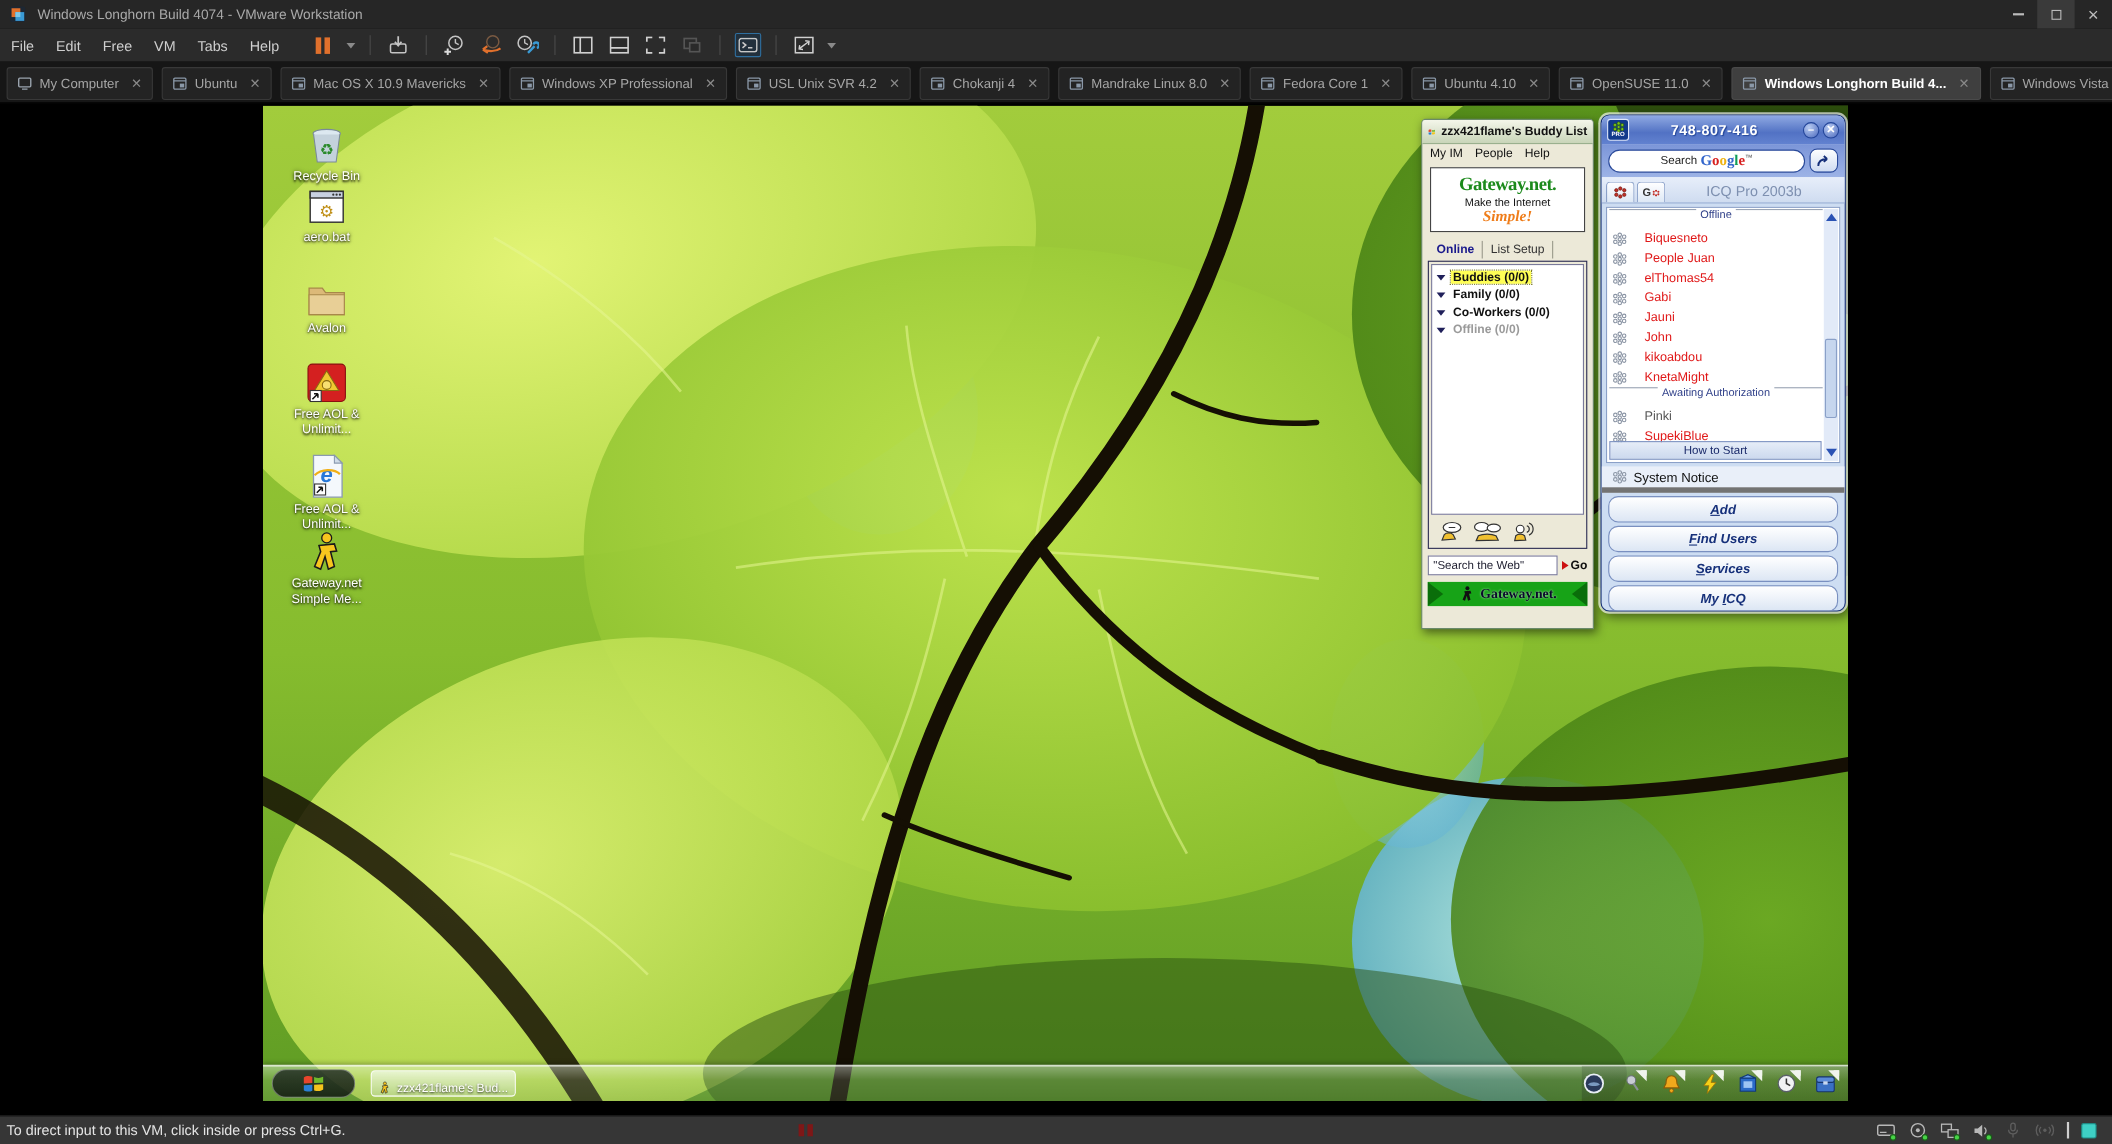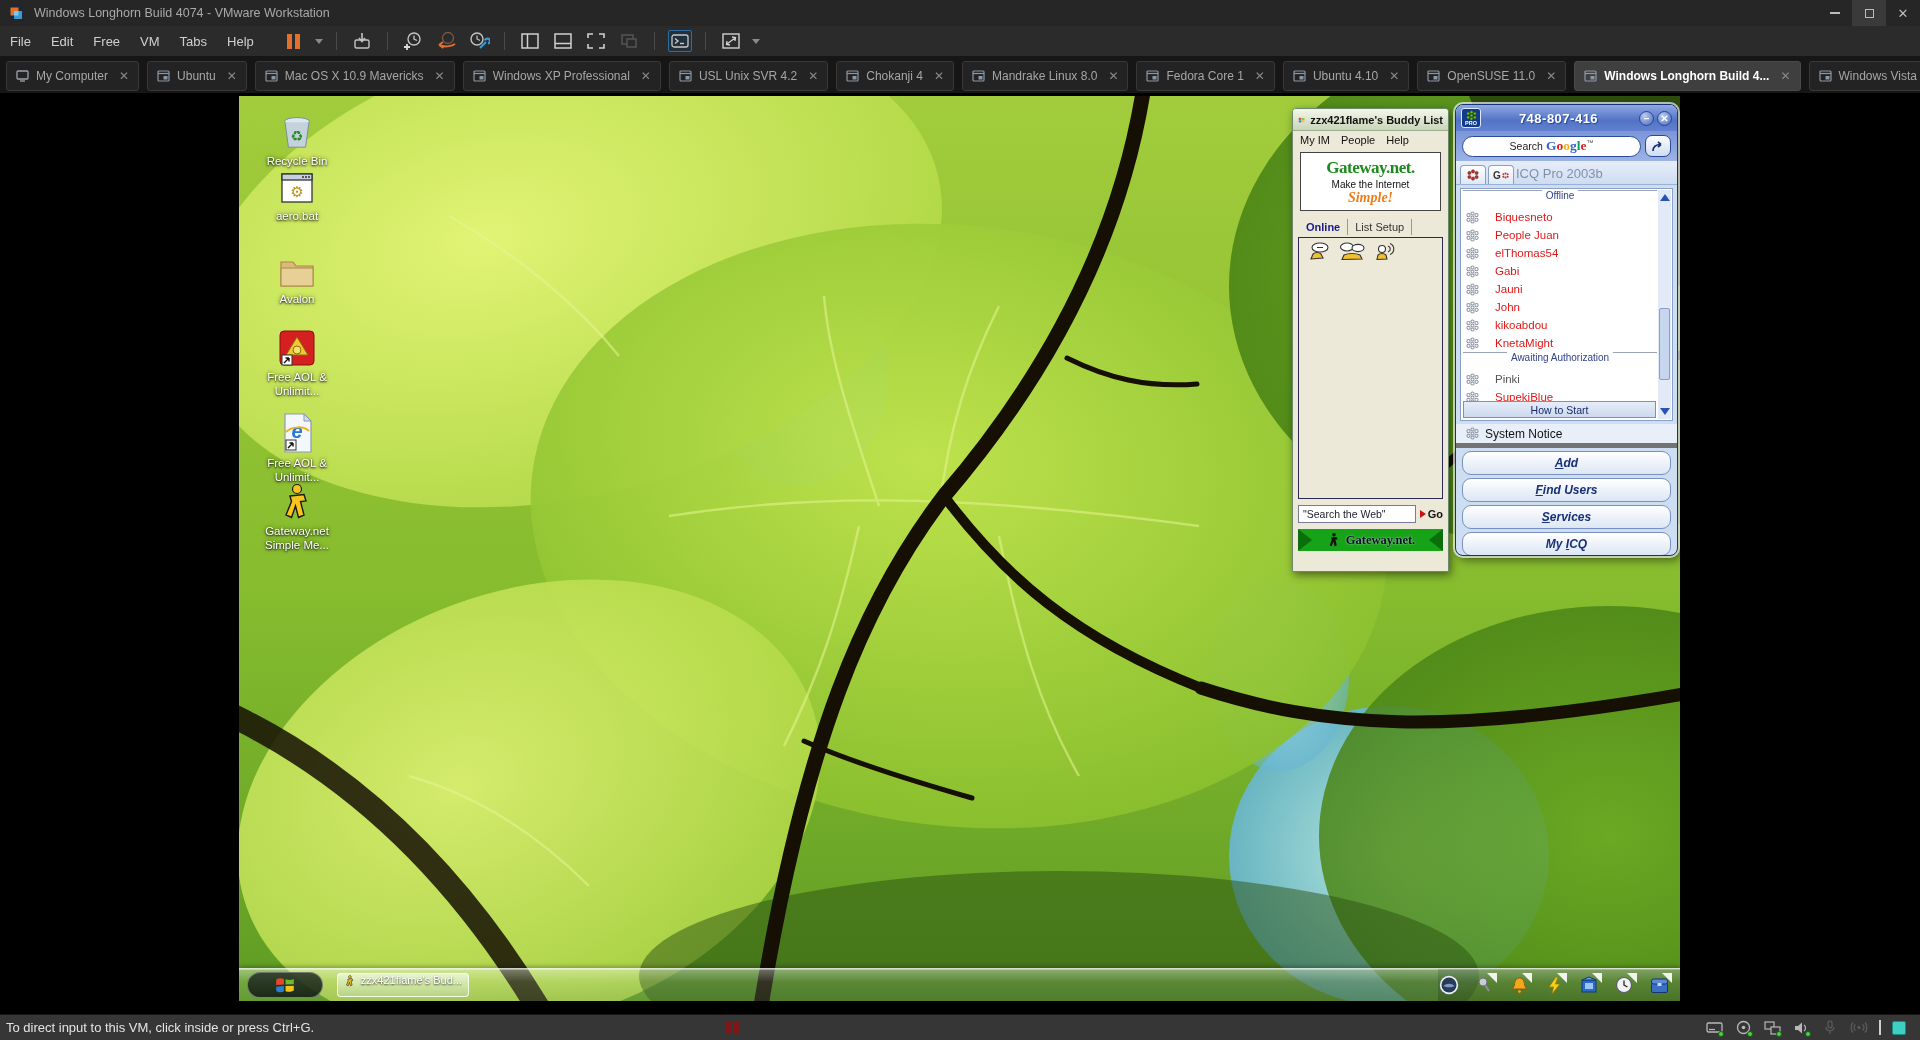--- a/index.html
+++ b/index.html
@@ -115,21 +115,21 @@
   .icq-search .s-pre { font-size:10.5px; color:#222; }
   .g-letter { font-family:"Liberation Serif", serif; font-weight:bold; font-size:13.5px; }
   .g-tm { font-size:7px; color:#555; vertical-align:super; }
   .icq-go { width:26px; height:22px; border-radius:7px; background:linear-gradient(#fdfefe,#cfdcf2);
             border:1px solid #2a4a9a; display:flex; align-items:center; justify-content:center; }
   .icq-tabs { height:24px; background:linear-gradient(#e7eefa,#cfdcf0); display:flex; align-items:flex-end;
             padding:0 4px; gap:2px; border-bottom:1px solid #9ab0d4; }
   .itab { width:26px; height:19px; background:linear-gradient(#ffffff,#dde8f6); border:1px solid #8aa0c8;
             border-bottom:none; border-radius:4px 4px 0 0; display:flex; align-items:center; justify-content:center;
             font-weight:bold; color:#333; font-size:10px; }
-  .icq-product { flex:1; text-align:left; color:#7e90b0; font-size:13px; padding-bottom:3px; }
+  .icq-product { flex:1; text-align:center; color:#7e90b0; font-size:13px; padding-bottom:3px; }
   .icq-list { position:relative; margin:3px 4px 0; height:233px; background:#fff; border:1px solid #8aa0c8; }
   .icq-rows { position:absolute; left:2px; right:15px; top:1px; }
   .icq-row { height:18px; display:flex; align-items:center; gap:16px; padding-left:3px; }
   .icq-row .cname { color:#e01818; }
   .icq-row.muted .cname { color:#555; }
   .icq-sep { height:18px; display:flex; align-items:flex-start; gap:4px; color:#32428a; font-size:10px; }
   .icq-sep::before, .icq-sep::after { content:""; flex:1; border-top:1px solid #9aa4b4; }
   .scrollbar { position:absolute; right:1px; top:1px; bottom:1px; width:13px; background:#e2eaf8; }
   .sb-up, .sb-down { position:absolute; left:1px; width:11px; height:11px; display:flex;
                      align-items:center; justify-content:center; }
@@ -158,21 +158,21 @@
   
   .vm-taskbar { position:absolute; left:0; right:0; bottom:0; height:33px;
             background:linear-gradient(rgba(240,248,238,.42), rgba(190,210,185,.18) 40%, rgba(120,150,110,.22));
             border-top:1px solid rgba(255,255,255,.75); box-shadow:inset 0 1px 0 rgba(255,255,255,.4), 0 -2px 4px rgba(0,0,0,.25);
             display:flex; align-items:center; }
   .start-btn { margin-left:8px; width:76px; height:26px; border-radius:13px;
             background:linear-gradient(rgba(40,52,40,.88), rgba(18,26,18,.88));
             border:1px solid rgba(255,255,255,.35); display:flex; align-items:center; justify-content:center; }
   .task-btn { margin-left:14px; width:132px; height:24px; border-radius:4px;
             background:linear-gradient(rgba(250,255,250,.65), rgba(210,228,208,.35));
-            border:1px solid rgba(255,255,255,.85); display:flex; align-items:flex-start; gap:5px; padding:0 6px;
+            border:1px solid rgba(255,255,255,.85); display:flex; align-items:flex-end; gap:5px; padding:0 6px;
             color:#fff; font-size:11px; text-shadow:0 1px 2px rgba(0,0,0,.8); white-space:nowrap; overflow:hidden; }
   .tray { margin-left:auto; display:flex; align-items:center; gap:13px; padding-right:10px;
             height:100%; background:linear-gradient(rgba(60,80,58,.25), rgba(30,45,28,.3)); }
   .tray-ico { position:relative; width:22px; height:22px; display:flex; align-items:center; justify-content:center; }
   .tray-ico .corner { position:absolute; top:-1px; right:-2px; width:0; height:0;
             border-left:5px solid transparent; border-bottom:5px solid transparent; border-top:5px solid rgba(255,255,255,.9);
             border-right:5px solid rgba(255,255,255,.9); width:0; }
 
   
   .statusbar { position:absolute; left:0; right:0; bottom:0; height:26px; background:#363636;
@@ -565,20 +565,42 @@
           <div class="gw-brand">Gateway.net.</div>
           <div class="gw-line2">Make the Internet</div>
           <div class="gw-line3">Simple!</div>
         </div>
         <div class="buddy-tabs">
 
         <span class="btab active">Online</span>
             <span class="btab">List Setup</span>
           </div>
         <div class="buddy-box">
+          <div class="buddy-tree">
+
+              <div class="bgroup selected">
+                <span class="arr"></span>
+                <span class="glabel">Buddies (0/0)</span>
+              </div>
+
+              <div class="bgroup">
+                <span class="arr"></span>
+                <span class="glabel">Family (0/0)</span>
+              </div>
+
+              <div class="bgroup">
+                <span class="arr"></span>
+                <span class="glabel">Co-Workers (0/0)</span>
+              </div>
+
+              <div class="bgroup muted">
+                <span class="arr"></span>
+                <span class="glabel">Offline (0/0)</span>
+              </div>
+            </div>
           <div class="buddy-iconrow">
             <svg width="24" height="20" viewBox="0 0 24 20">
               <ellipse cx="13" cy="5.5" rx="8" ry="4.5" fill="#fff" stroke="#333" stroke-width="1.1"></ellipse>
               <line x1="10" y1="5.5" x2="16" y2="5.5" stroke="#333"></line>
               <path d="M6 12 C8 10 12 10 14 12 L16 16 L4 17 Z" fill="#f0c030" stroke="#333" stroke-width="1.1"></path>
             </svg>
             <svg width="26" height="20" viewBox="0 0 26 20">
               <ellipse cx="8" cy="5" rx="6.5" ry="4" fill="#fff" stroke="#333" stroke-width="1.1"></ellipse>
               <ellipse cx="19" cy="6" rx="6" ry="3.6" fill="#fff" stroke="#333" stroke-width="1.1"></ellipse>
               <path d="M5 13 C9 11 17 11 21 13 L23 17 L3 17.5 Z" fill="#f0c030" stroke="#333" stroke-width="1.1"></path>

